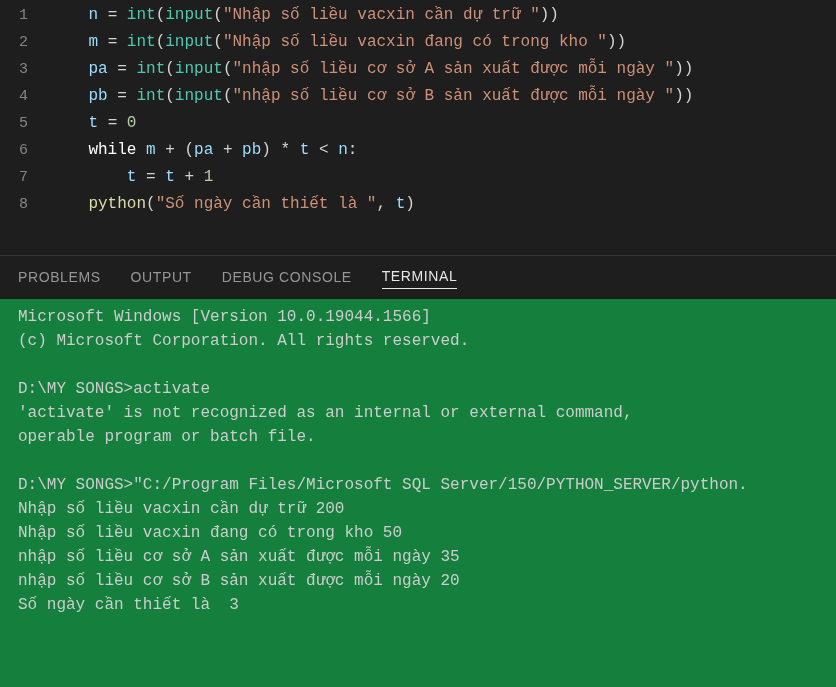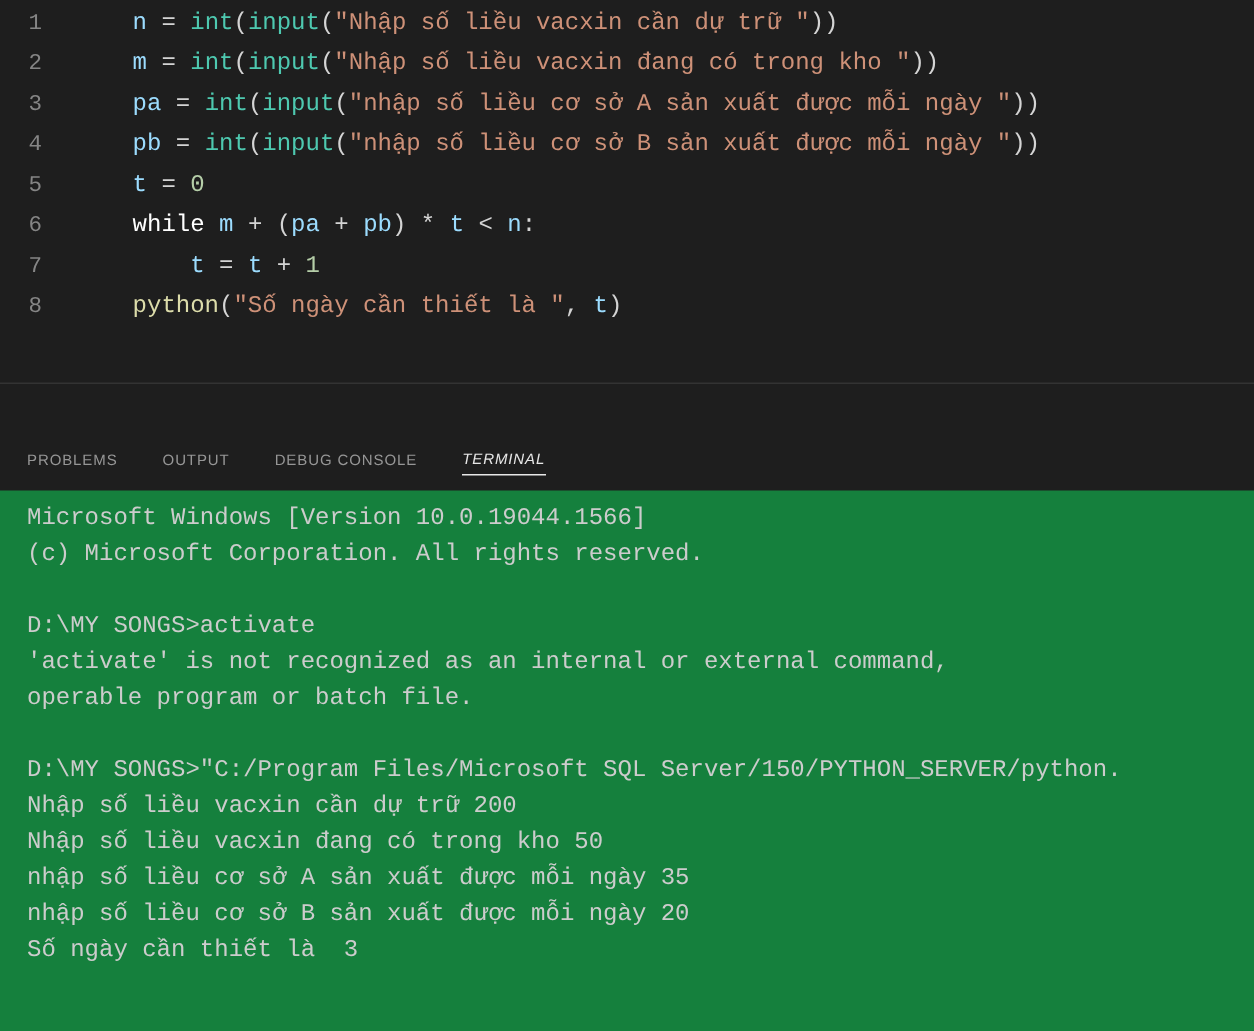--- a/index.html
+++ b/index.html
@@ -51,32 +51,30 @@
     .panel-tabs {
       display: flex;
       align-items: center;
       padding: 12px 18px 10px 18px;
       gap: 30px;
       border-top: 1px solid #333;
       background: #1e1e1e;
     }
     .panel-tab {
       color: #969696;
-      font-size: 10px;
+      font-size: 14px;
       letter-spacing: 0.6px;
       font-family: 'Segoe UI', sans-serif;
       text-transform: uppercase;
       cursor: pointer;
       padding-bottom: 4px;
-      margin-top: 33px;
     }
     .panel-tab.active {
       color: #e7e7e7;
       border-bottom: 1px solid #e7e7e7;
-      font-style: italic;
     }
     .terminal-area {
       flex: 1;
       background: #15803d;
       padding: 6px 18px;
       color: #cccccc;
       font-size: 16px;
       line-height: 24px;
       white-space: pre-wrap;
     }

